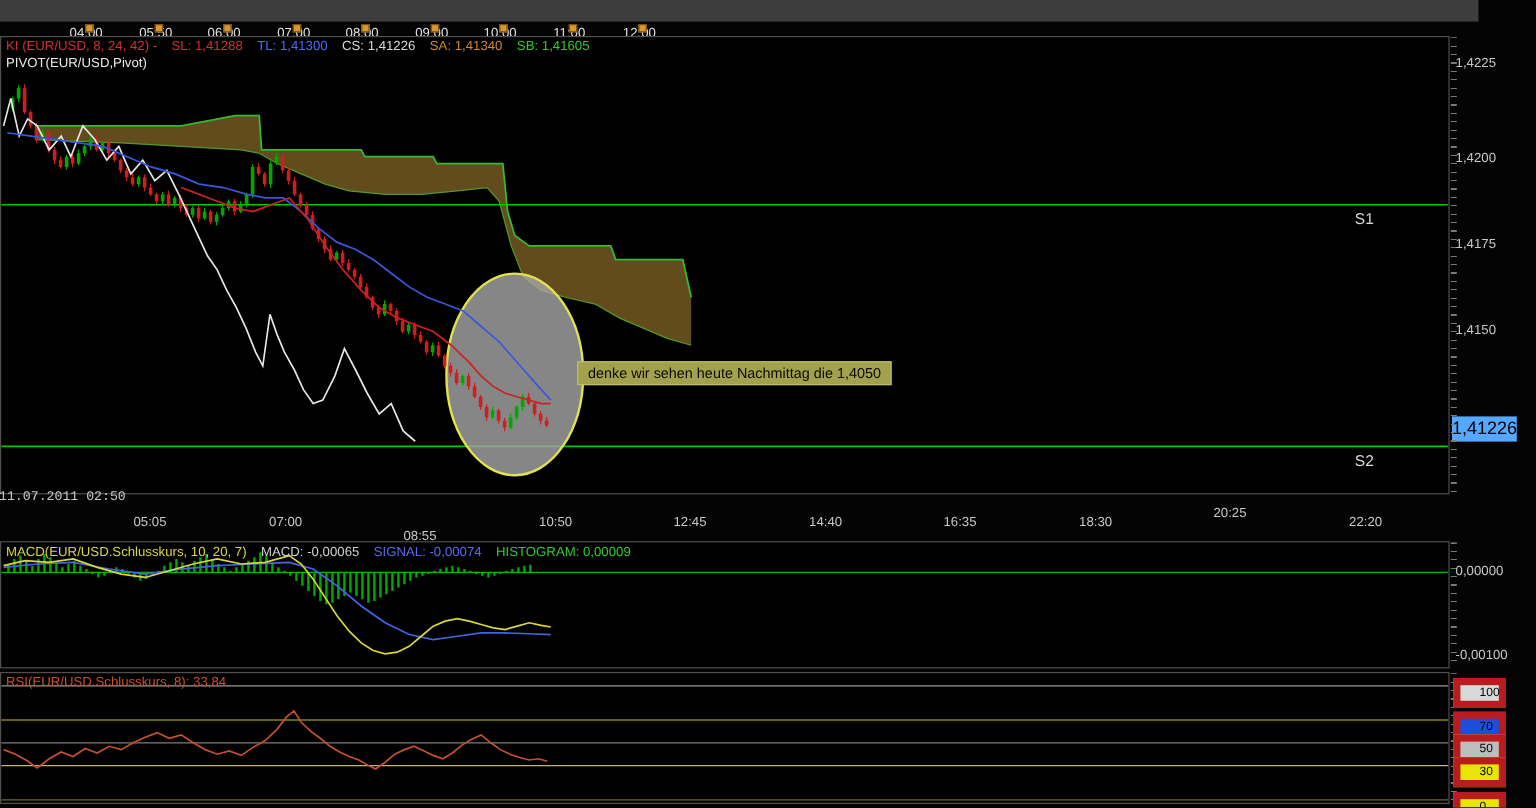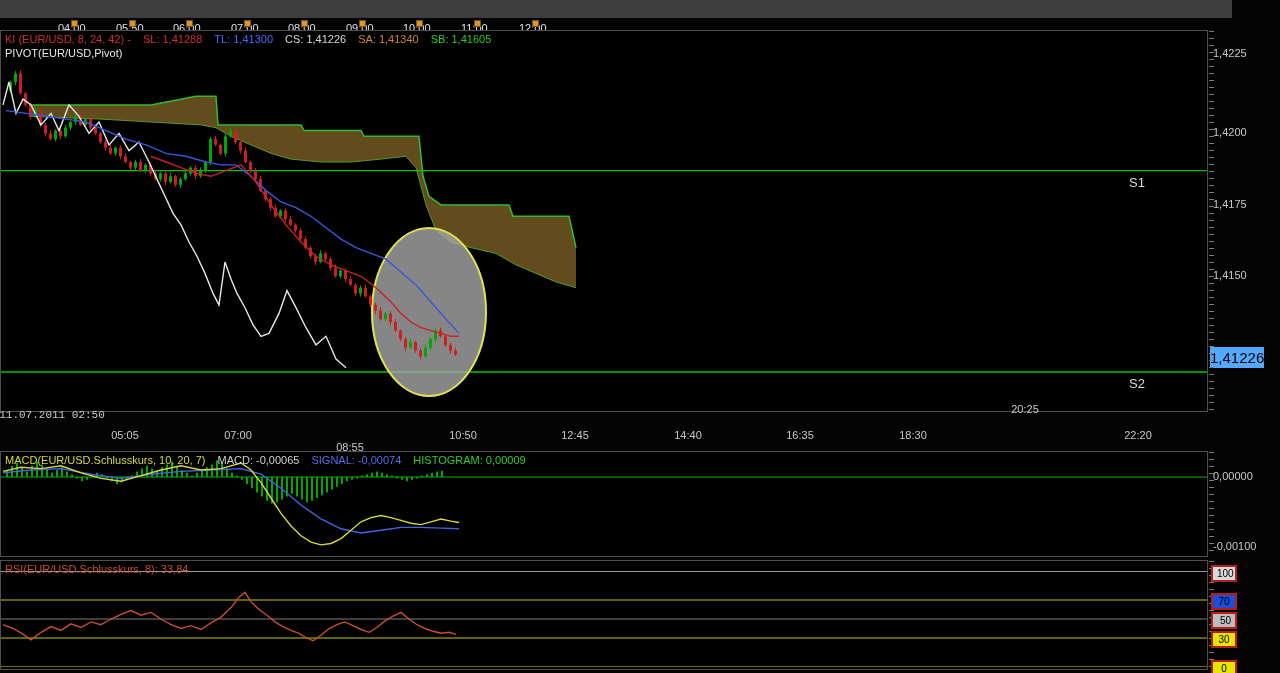--- a/index.html
+++ b/index.html
@@ -24,21 +24,21 @@
   .price-badge{position:absolute;left:1210px;width:54px;text-align:center;font-size:15px;
                color:#000;padding:2px 0;background:#55a8ff;}
   .tooltip{position:absolute;left:481px;top:301px;background:#a2a24e;border:1px solid #bcbc6a;
            color:#0a0a00;font-size:12px;padding:2px 8px;white-space:nowrap;z-index:9;}
   .tick-strip{position:absolute;left:1209px;width:5px;
               background:repeating-linear-gradient(to bottom,#7a7a7a 0 1px,transparent 1px 7px);}
   .ts-main{top:31px;height:380px}
   .ts-macd{top:452px;height:104px}
   .ts-rsi{top:561px;height:108px}
   .rsi-badge{position:absolute;left:1211px;width:26px;text-align:center;font-size:10px;
-             color:#000;border:2px solid #b91c1c;padding:1px 4px;}
+             color:#000;border:6px solid #b91c1c;padding:1px 16px;}
 </style>
 </head>
 <body>
 
 <div class="screen">
 
   <div class="topbar">
       <span class="toptime" style="left: 58px;">04:00</span>
       <span class="toptime" style="left: 116px;">05:50</span>
       <span class="toptime" style="left: 173px;">06:00</span>
@@ -243,20 +243,21 @@
           <rect x="453" y="319.6" width="3" height="4.0" fill="#cc2020"></rect>
         </g>
         <path d="M2 73.9 L8 51.0 L15 82.4 L22 68.1 L30 73.9 L40 93.9 L50 82.4 L58 99.6 L68 73.9 L78 85.3 L88 102.4 L98 91.0 L108 113.9 L118 102.4 L128 119.6 L138 111.0 L148 131.0 L156 148.1 L164 165.3 L172 182.4 L180 193.9 L188 211.0 L196 225.3 L204 242.4 L212 262.4 L218 273.9 L224 231.0 L230 248.1 L236 262.4 L244 276.7 L252 293.9 L260 305.3 L268 302.4 L278 282.4 L286 259.6 L295 276.7 L305 296.7 L315 313.9 L325 305.3 L335 328.1 L345 336.7" fill="none" stroke="#e6e6e6" stroke-width="1.4"></path>
         <path d="M5 79.6 L25 82.4 L45 85.3 L65 88.1 L85 91.0 L105 99.6 L125 108.1 L145 113.9 L165 122.4 L185 125.3 L205 131.0 L220 133.9 L235 133.9 L250 145.3 L265 159.6 L280 171.0 L295 176.7 L310 185.3 L325 196.7 L340 208.1 L355 216.7 L370 222.4 L385 228.1 L395 236.7 L405 245.3 L415 253.9 L425 265.3 L435 276.7 L445 288.1 L458 302.4" fill="none" stroke="#3a56dd" stroke-width="1.4"></path>
         <path d="M150 125.3 L165 131.0 L180 136.7 L195 142.4 L210 145.3 L225 139.6 L240 133.9 L255 151.0 L270 173.9 L285 193.9 L300 211.0 L315 225.3 L330 233.9 L345 239.6 L360 245.3 L375 256.7 L390 271.0 L400 282.4 L410 291.0 L420 296.7 L430 299.6 L440 302.4 L450 305.3 L458 305.3" fill="none" stroke="#cc2222" stroke-width="1.4"></path>
       </svg>
     <div class="legend-row row1" id="ki-legend"><span style="color: rgb(208, 48, 48);">KI (EUR/USD, 8, 24, 42) -</span><span style="color: rgb(208, 48, 48);">SL: 1,41288</span><span style="color: rgb(74, 106, 255);">TL: 1,41300</span><span style="color: rgb(216, 216, 216);">CS: 1,41226</span><span style="color: rgb(204, 136, 48);">SA: 1,41340</span><span style="color: rgb(46, 204, 46);">SB: 1,41605</span></div>
     <div class="legend-row row2">PIVOT(EUR/USD,Pivot)</div>
   </section>
 
+  <div class="tooltip">denke wir sehen heute Nachmittag die 1,4050</div>
 
   <div class="price-badge" style="top: 346.571px; background: rgb(85, 168, 255);">1,41226</div>
 
   <section class="panel macd">
     <svg id="macd-svg" width="1206" height="104" viewBox="0 0 1206 104">
         <line x1="0" x2="1206" y1="25" y2="25" stroke="#00bb00" stroke-width="1.2"></line>
         <g>
           <line x1="6" x2="6" y1="18.0" y2="25.0" stroke="#00a800" stroke-width="2"></line>
           <line x1="11" x2="11" y1="13.8" y2="25.0" stroke="#00a800" stroke-width="2"></line>
           <line x1="16" x2="16" y1="11.0" y2="25.0" stroke="#00a800" stroke-width="2"></line>
@@ -382,21 +383,21 @@
     <div class="axis-label" style="left: 1213px; top: 269.286px;">1,4150</div>
     <div class="axis-label xlab" style="left: 52px; top: 409px; font-family: Liberation Mono, monospace;">11.07.2011 02:50</div>
     <div class="axis-label xlab" style="left: 125px; top: 429px;">05:05</div>
     <div class="axis-label xlab" style="left: 238px; top: 429px;">07:00</div>
     <div class="axis-label xlab" style="left: 350px; top: 429px; margin-top: 12px;">08:55</div>
     <div class="axis-label xlab" style="left: 463px; top: 429px;">10:50</div>
     <div class="axis-label xlab" style="left: 575px; top: 429px;">12:45</div>
     <div class="axis-label xlab" style="left: 688px; top: 429px;">14:40</div>
     <div class="axis-label xlab" style="left: 800px; top: 429px;">16:35</div>
     <div class="axis-label xlab" style="left: 913px; top: 429px;">18:30</div>
-    <div class="axis-label xlab" style="left: 1025px; top: 403px;">20:25</div>
+    <div class="axis-label xlab" style="left: 1025px; top: 422px;">20:25</div>
     <div class="axis-label xlab" style="left: 1138px; top: 429px;">22:20</div>
     <div class="axis-label" style="left: 1213px; top: 470px;">0,00000</div>
     <div class="axis-label" style="left: 1213px; top: 540px;">-0,00100</div>
     <div class="rsi-badge" style="top: 564.5px; background: rgb(217, 217, 217);">100</div>
     <div class="rsi-badge" style="top: 593px; background: #1d4ed8;">70</div>
     <div class="rsi-badge" style="top: 612px; background: rgb(189, 189, 189); text-align: right;">50</div>
     <div class="rsi-badge" style="top: 631px; background: rgb(230, 230, 0);">30</div>
     <div class="rsi-badge" style="top: 659.5px; background: rgb(230, 230, 0);">0</div>
   </div>
 

